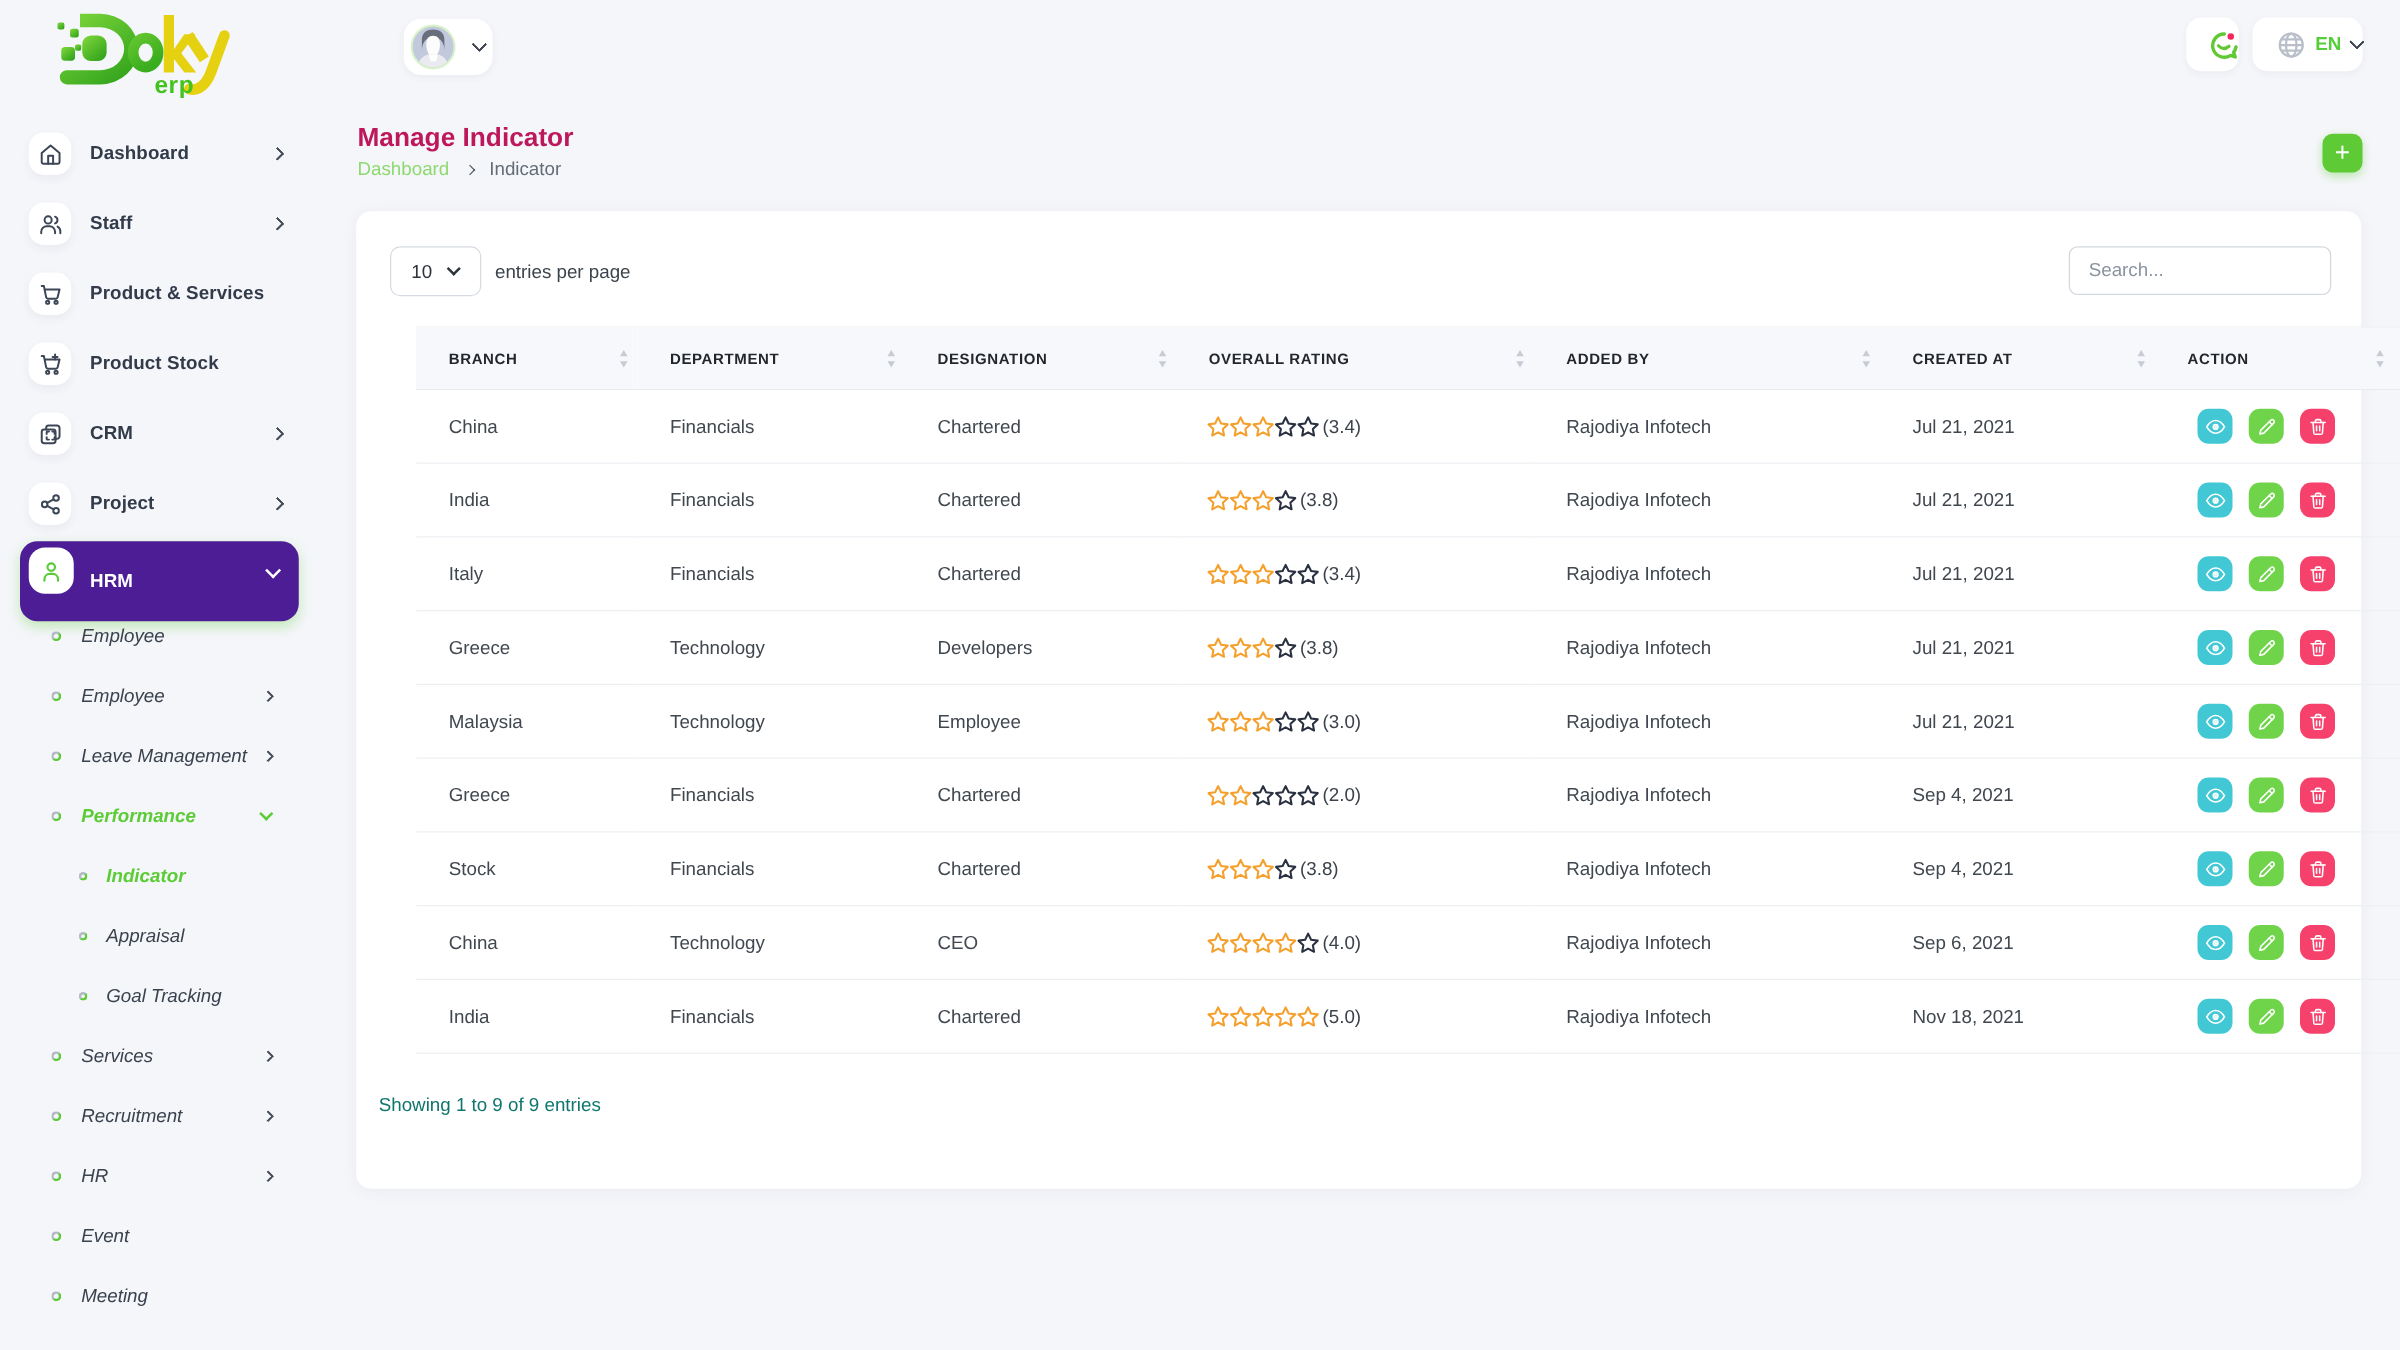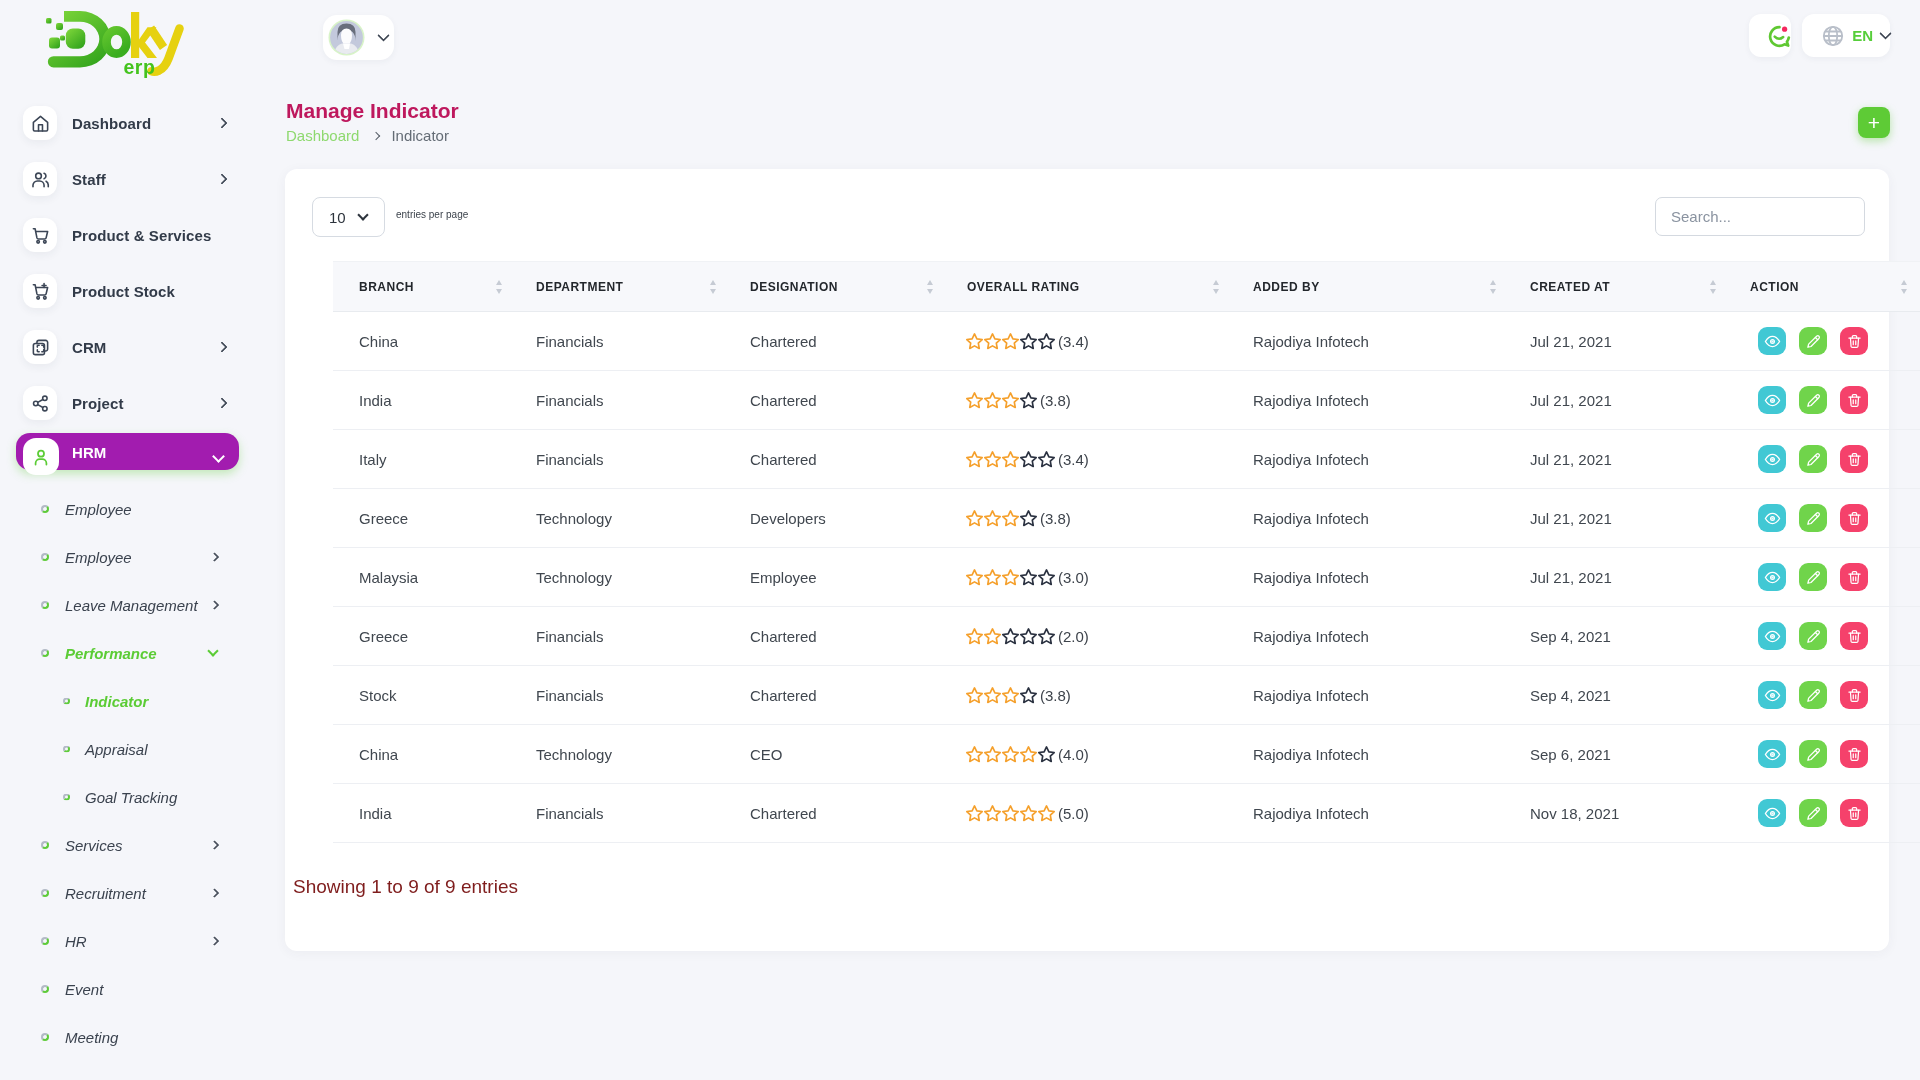--- a/index.html
+++ b/index.html
@@ -19,21 +19,21 @@
   .langbtn .en { color:#56ce3a; font-weight:bold; font-size:15px; margin:0 8px 0 7px; }
 
   
   .side-item { position:absolute; left:0; width:260px; height:56px; }
   .icbox { position:absolute; left:23px; top:11px; width:34px; height:34px; background:#fff; border-radius:12px;
     box-shadow:0 3px 8px rgba(40,50,70,.06); display:flex; align-items:center; justify-content:center; }
   .side-label { position:absolute; left:72px; top:50%; transform:translateY(-50%);
     font-size:15px; font-weight:bold; color:#323b49; letter-spacing:.1px; }
   .chev-r { position:absolute; left:218px; top:50%; width:8px; height:8px; border-right:2px solid #434c59;
     border-top:2px solid #434c59; transform:translateY(-50%) rotate(45deg); border-radius:1px; }
-  .hrm-block { position:absolute; left:16px; top:433px; width:223px; height:37px; background:#a21caf;
+  .hrm-block { position:absolute; left:16px; top:433px; width:223px; height:64px; background:#4c1d95;
     border-radius:14px; box-shadow:0 4px 10px rgba(99,207,63,.35); }
   .hrm-block .icbox { left:7px; top:5px; width:36px; height:37px; border-radius:13px; box-shadow:none; }
   .hrm-block .side-label { left:56px; color:#fff; }
   .hrm-block .chev { position:absolute; left:198px; top:19px; width:9px; height:9px;
     border-right:2px solid #fff; border-bottom:2px solid #fff; transform:rotate(45deg); }
   .sub-item { position:absolute; left:0; width:260px; height:48px; }
   .bullet { position:absolute; left:41px; top:50%; transform:translateY(-50%); width:8px; height:8px;
     border-radius:50%; border:2px solid #b3bac6; border-bottom-color:#5ecb3a; border-right-color:#5ecb3a; }
   .sub-label { position:absolute; left:65px; top:50%; transform:translateY(-50%); font-size:15px; color:#3a424e;font-style:italic; }
   .sub-item .chev-r { left:211px; width:7px; height:7px; border-color:#49505c; }
@@ -54,21 +54,21 @@
     box-shadow:0 3px 8px rgba(94,203,54,.4); }
 
   
   .card { left:285px; top:169px; width:1604px; height:782px; background:#fff; border-radius:12px;
     box-shadow:0 2px 12px rgba(50,60,80,.05); }
   .selbox { position:absolute; left:27px; top:28px; width:73px; height:40px; border:1px solid #d6dbe2;
     border-radius:8px; display:flex; align-items:center; font-size:15px; color:#2d343d; }
   .selbox .v { margin-left:16px; }
   .selbox .c { width:8px; height:8px; border-right:2px solid #2d343d; border-bottom:2px solid #2d343d;
     transform:rotate(45deg); margin-left:13px; margin-top:-4px; }
-  .epp { position:absolute; left:111px; top:40px; font-size:10px; color:#3c434c; }
+  .epp { position:absolute; left:111px; top:40px; font-size:15px; color:#3c434c; }
   .search { position:absolute; left:1370px; top:28px; width:210px; height:39px; border:1px solid #d4d9e0;
     border-radius:7px; font-size:15px; color:#8a93a0; display:flex; align-items:center; padding-left:15px; }
 
   table.grid { position:absolute; left:0; top:92px; width:1604px; border-collapse:collapse; table-layout:fixed;margin-left:48px; }
   .grid thead th { height:50px; background:#f7f8fb; font-size:12px; font-weight:bold; color:#23272c;
     text-align:left; padding-left:26px; letter-spacing:.5px; position:relative;
     border-top:1px solid #f0f2f5; border-bottom:1px solid #e8ebef; }
   .sorter { position:absolute; right:8px; top:50%; transform:translateY(-50%); display:flex; flex-direction:column; align-items:center; }
   .sorter .up { display:block; width:0; height:0; border-left:3.8px solid transparent; border-right:3.8px solid transparent;
     border-bottom:5px solid #c6cbd4; margin-bottom:4px; }
@@ -79,21 +79,21 @@
   .grid td.rate { padding-left:24px; }
   .grid td.act { padding-left:34px; }
   .stars { display:flex; align-items:center; }
   .stars svg { margin-right:-1px; }
   .stars .num { margin-left:3px; color:#3d434b; }
   .abtn { display:inline-flex; width:28px; height:28px; border-radius:9px; align-items:center;
     justify-content:center; margin-right:13px; vertical-align:middle; }
   .b-eye { background:#41c8d4; }
   .b-pen { background:#70d44b; }
   .b-del { background:#f5416b; margin-right:0; }
-  .showing { position:absolute; left:8px; top:707px; font-size:19px; color:#7f1d1d; }
+  .showing { position:absolute; left:18px; top:707px; font-size:15px; color:#0f766e; }
 </style>
 </head>
 <body>
 
 <svg class="abs" style="left:40px; top:5px;" width="150" height="80" viewBox="0 0 150 80">
   <defs>
     <linearGradient id="lg" x1="0" y1="0" x2="0.8" y2="1">
       <stop offset="0" stop-color="#82d93c"></stop>
         <stop offset="1" stop-color="#31a31c"></stop>
     </linearGradient>

